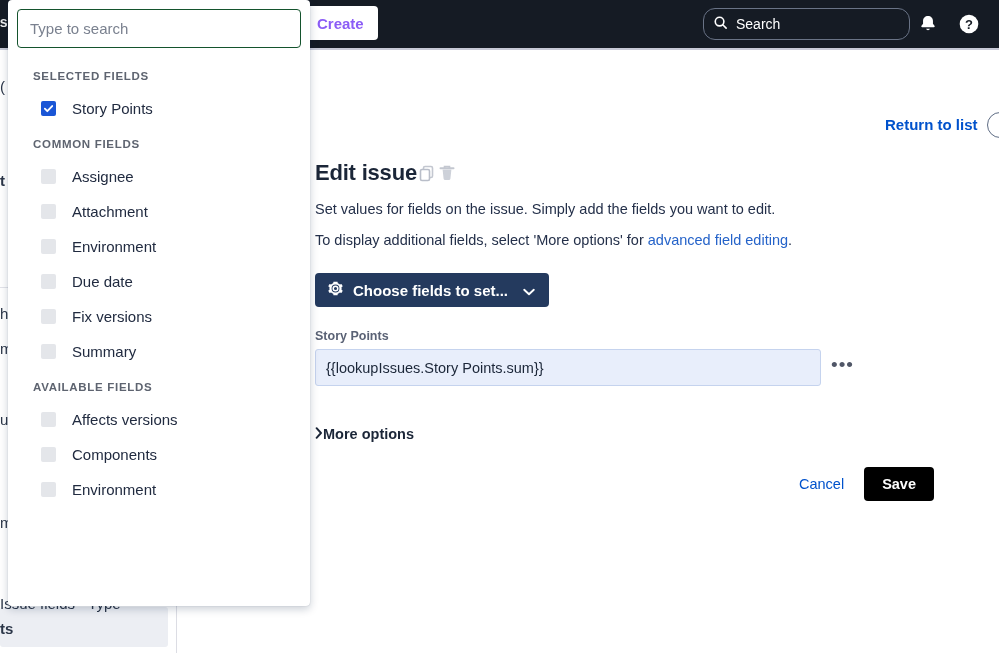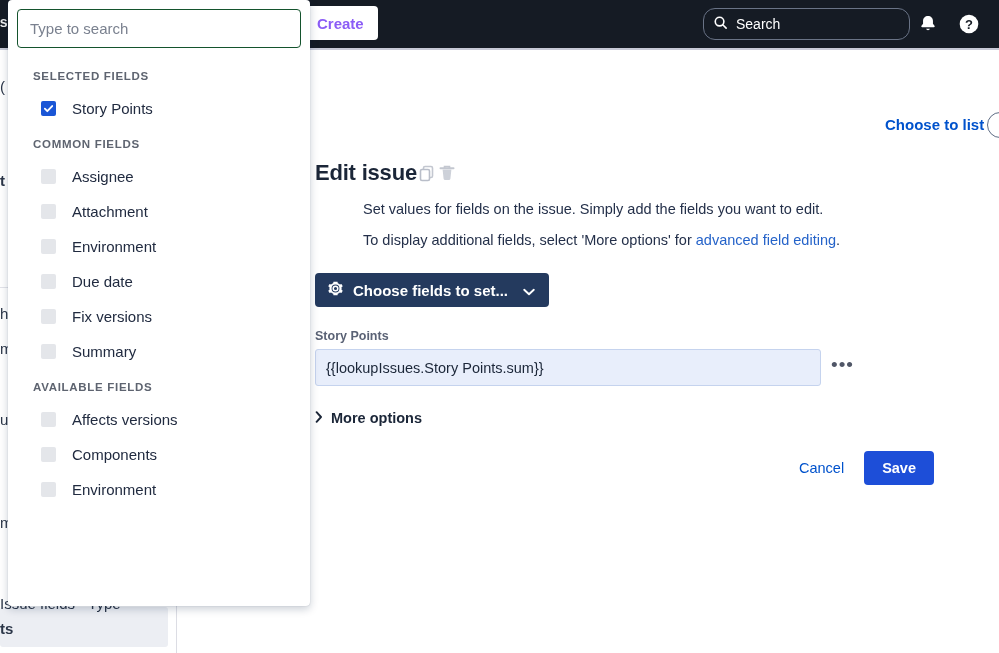--- a/index.html
+++ b/index.html
@@ -81,21 +81,21 @@
     position: absolute; left: 987px; top: 112px;
     width: 26px; height: 26px; border-radius: 50%;
     border: 1.6px solid #5e6c84; background: transparent;
   }
 
   
   .content { position: absolute; left: 315px; top: 160px; width: 620px; z-index: 2; }
   .page-title-row { display: flex; align-items: center; margin-bottom: 14px; }
   .page-title { font-size: 22px; font-weight: 700; color: #1b2638; letter-spacing: -.2px; }
   .icon-btn { cursor: pointer; display: flex; align-items: center; }
-  .desc { font-size: 14.5px; color: #24304a; margin-bottom: 11px; line-height: 1.35; margin-left: 48px; }
+  .desc { font-size: 14.5px; color: #24304a; margin-bottom: 11px; line-height: 1.35; }
   .desc a { color: #2563c9; text-decoration: none; cursor: pointer; }
 
   .choose-fields-btn {
     margin-top: 12px;
     height: 34px; padding: 0 14px 0 12px;
     background: #243a5e; color: #ffffff;
     border: none; border-radius: 4px;
     font-family: inherit; font-size: 15px; font-weight: 700;
     display: inline-flex; align-items: center; gap: 9px;
     cursor: pointer;
@@ -114,37 +114,37 @@
     border-radius: 3px;
     padding: 0 10px;
     font-family: inherit; font-size: 14.5px; color: #1b2638;
   }
   .ellipsis-btn {
     cursor: pointer; color: #505667; font-size: 19px;
     letter-spacing: 1px; line-height: 1; padding-bottom: 6px;
   }
 
   .more-options {
-    margin-top: 24px;
-    display: inline-flex; align-items: flex-end; gap: 8px;
+    margin-top: 40px;
+    display: inline-flex; align-items: flex-end; 
     font-size: 14.5px; font-weight: 700; color: #1b2638;
     cursor: pointer;
   }
 
   .actions {
     margin-top: 24px; display: flex; align-items: center;
     justify-content: flex-end; gap: 10px; width: 619px;
   }
   .cancel-btn {
     background: none; border: none; font-family: inherit;
     font-size: 14.5px; color: #0052cc; font-weight: 400;
     cursor: pointer; padding: 8px 10px;
   }
   .save-btn {
-    background: #1d4ed8; color: #ffffff; border: none;
+    background: #000000; color: #ffffff; border: none;
     border-radius: 4px; font-family: inherit;
     font-size: 14.5px; font-weight: 600;
     height: 34px; padding: 0 18px; cursor: pointer;
   }
 
   
   .dropdown {
     position: absolute; left: 8px; top: 0px;
     width: 302px; height: 606px;
     background: #ffffff;
@@ -190,21 +190,21 @@
         <div class="bg-frag" style="left: 0px; top: 28px;">(</div>
         <div class="bg-frag bold" style="left: 0px; top: 122px;">t</div>
         <div class="bg-frag" style="left: 0px; top: 255px;">h</div>
         <div class="bg-frag" style="left: 0px; top: 290px;">m</div>
         <div class="bg-frag" style="left: 0px; top: 361px;">ua</div>
         <div class="bg-frag" style="left: 0px; top: 464px;">m</div>
         <div class="bg-frag" style="left: 0px; top: 545px;">Issue fields - Type</div>
         <div class="bg-frag bold" style="left: 0px; top: 570px;">ts</div>
       </div>
   </div>
-  <a class="return-link">Choose to list</a>
+  <a class="return-link">Return to list</a>
   <div class="avatar-circle"></div>
 
   <div class="content">
     <div class="page-title-row">
       <span class="page-title">Edit issue</span>
       <span class="icon-btn">
         <svg width="20" height="20" viewBox="0 0 20 20">
           <rect x="6.5" y="3.5" width="9" height="11" rx="1.5" fill="none" stroke="#c3c7d0" stroke-width="1.6"></rect>
           <rect x="3.5" y="6.5" width="9" height="11" rx="1.5" fill="#ffffff" stroke="#b9bec9" stroke-width="1.6"></rect>
         </svg>

